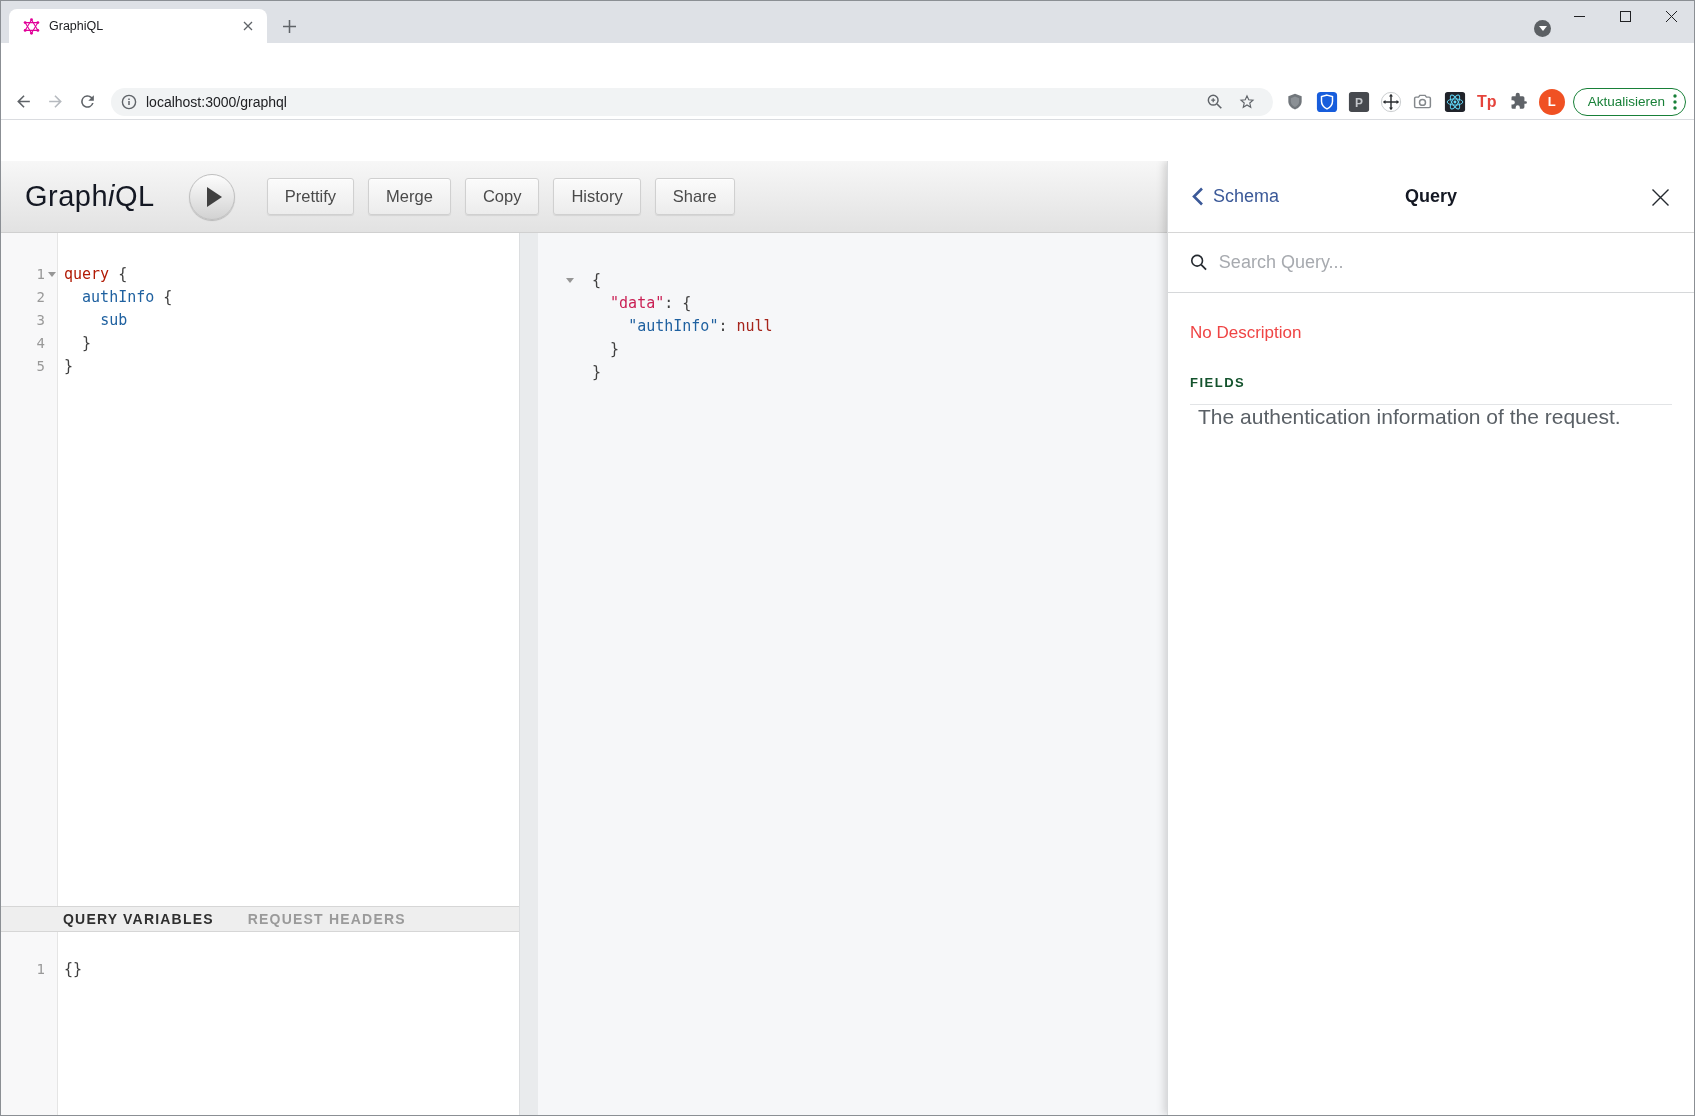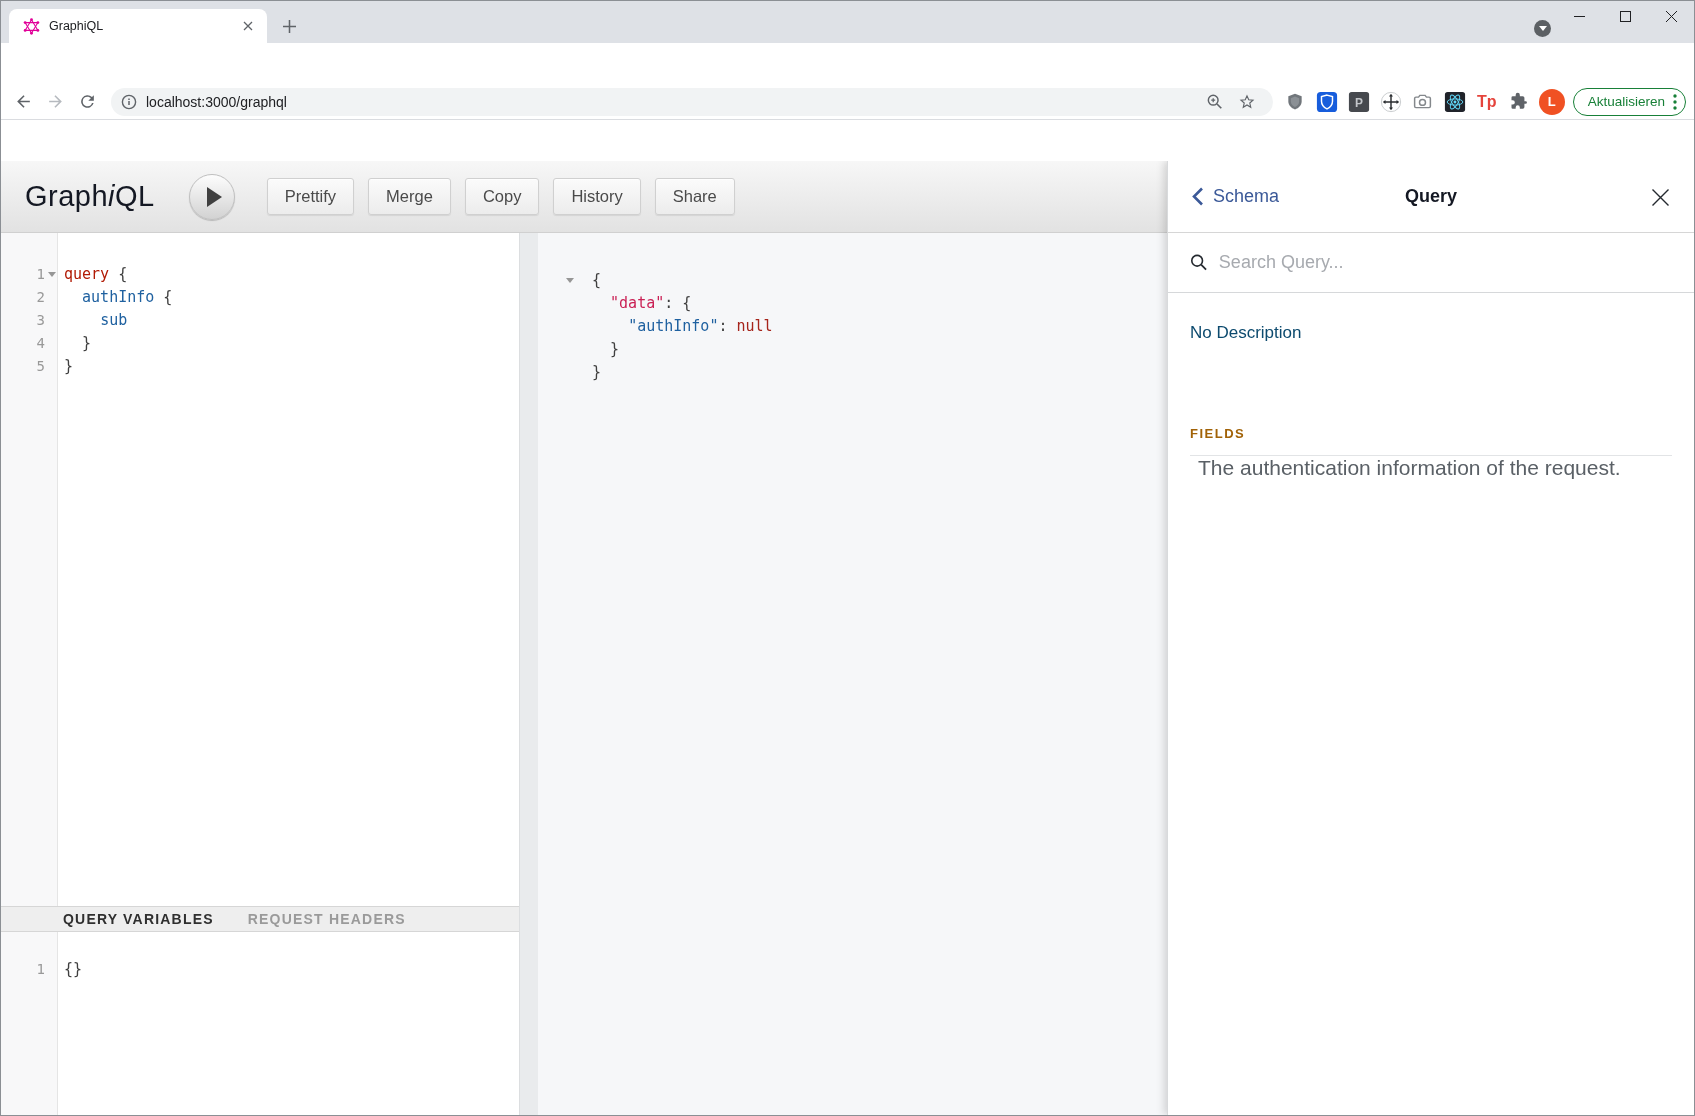--- a/index.html
+++ b/index.html
@@ -68,22 +68,22 @@
   
   .doc-panel { position:absolute; top:0; right:0; bottom:0; width:527px; background:#fff; box-shadow:-3px 0 8px rgba(0,0,0,.15); border-left:1px solid #d8dadc; display:flex; flex-direction:column; }
   .doc-header { height:72px; flex:none; border-bottom:1px solid #d6d6d6; display:flex; align-items:center; padding:0 24px; position:relative; }
   .doc-back { display:flex; align-items:center; gap:9px; color:var(--link_blue); font-size:18px; }
   .doc-title { position:absolute; left:0; right:0; text-align:center; font-size:18px; font-weight:700; color:#141823; pointer-events:none; }
   .doc-close { position:absolute; right:22px; top:24px; width:24px; height:24px; display:flex; align-items:center; justify-content:center; }
   .doc-search { height:60px; flex:none; border-bottom:1px solid #d6d8da; display:flex; align-items:center; padding:0 22px; }
   .doc-search input { border:none; outline:none; background:transparent; font-size:18px; color:#202730; margin-left:11px; width:100%; font-family:"Liberation Sans",sans-serif; }
   .doc-search input::placeholder { color:#a7aaaf; }
   .doc-content { padding:30px 22px; }
-  .no-desc { font-size:17px; color:#0c4a6e; }
-  .fields-label { margin-top:83px; font-size:13px; font-weight:700; letter-spacing:1.5px; color:#a16207; }
+  .no-desc { font-size:17px; color:#ef4444; }
+  .fields-label { margin-top:32px; font-size:13px; font-weight:700; letter-spacing:1.5px; color:#14532d; }
   .fields-rule { border:none; border-top:1px solid #e2e4e6; margin-top:14px; }
   .doc-field { margin-top:23px; font-size:17px; }
   .field-name { color:var(--field_navy); }
   .field-type { color:var(--type_gold); }
   .field-desc { padding-left:8px; font-size:21px; color:#5a6066; }
   svg { display:block; }
 </style>
 </head>
 <body>
 

